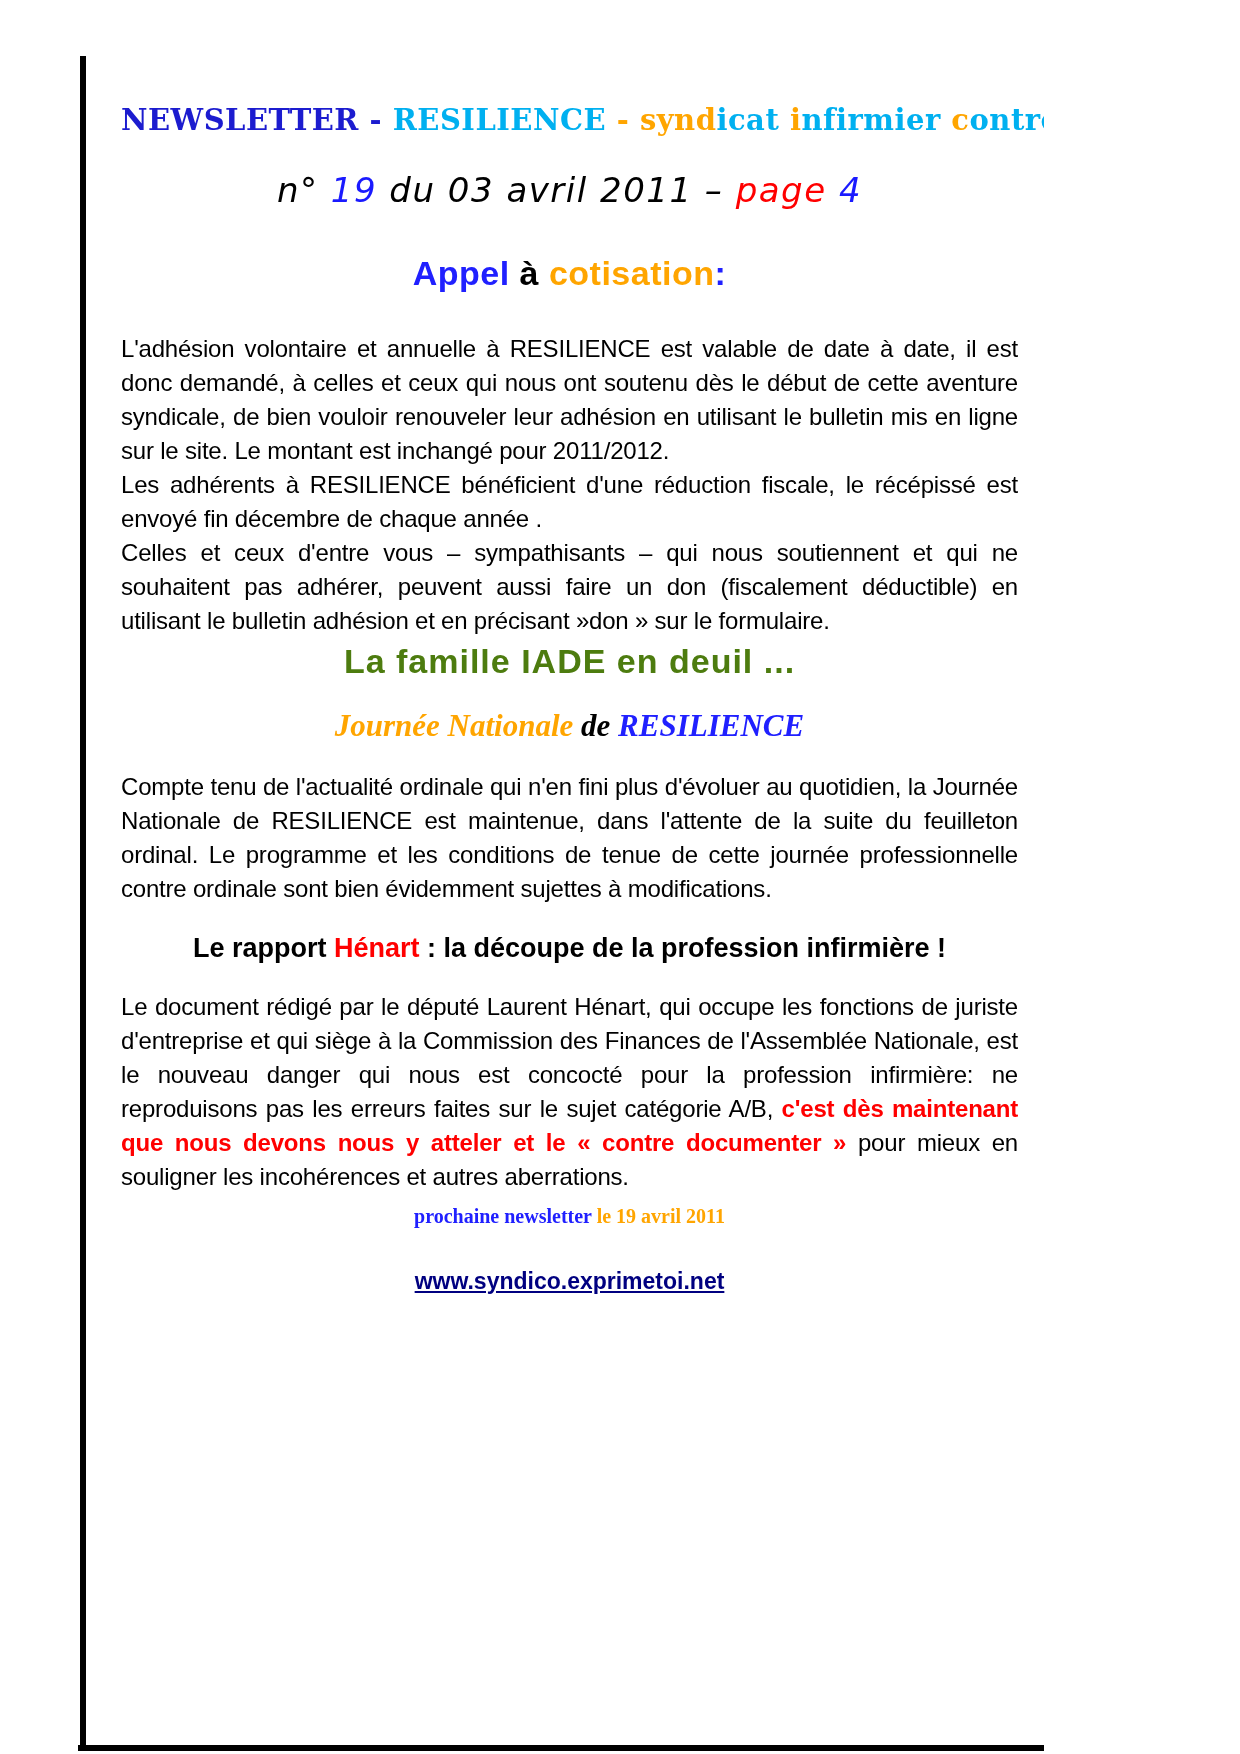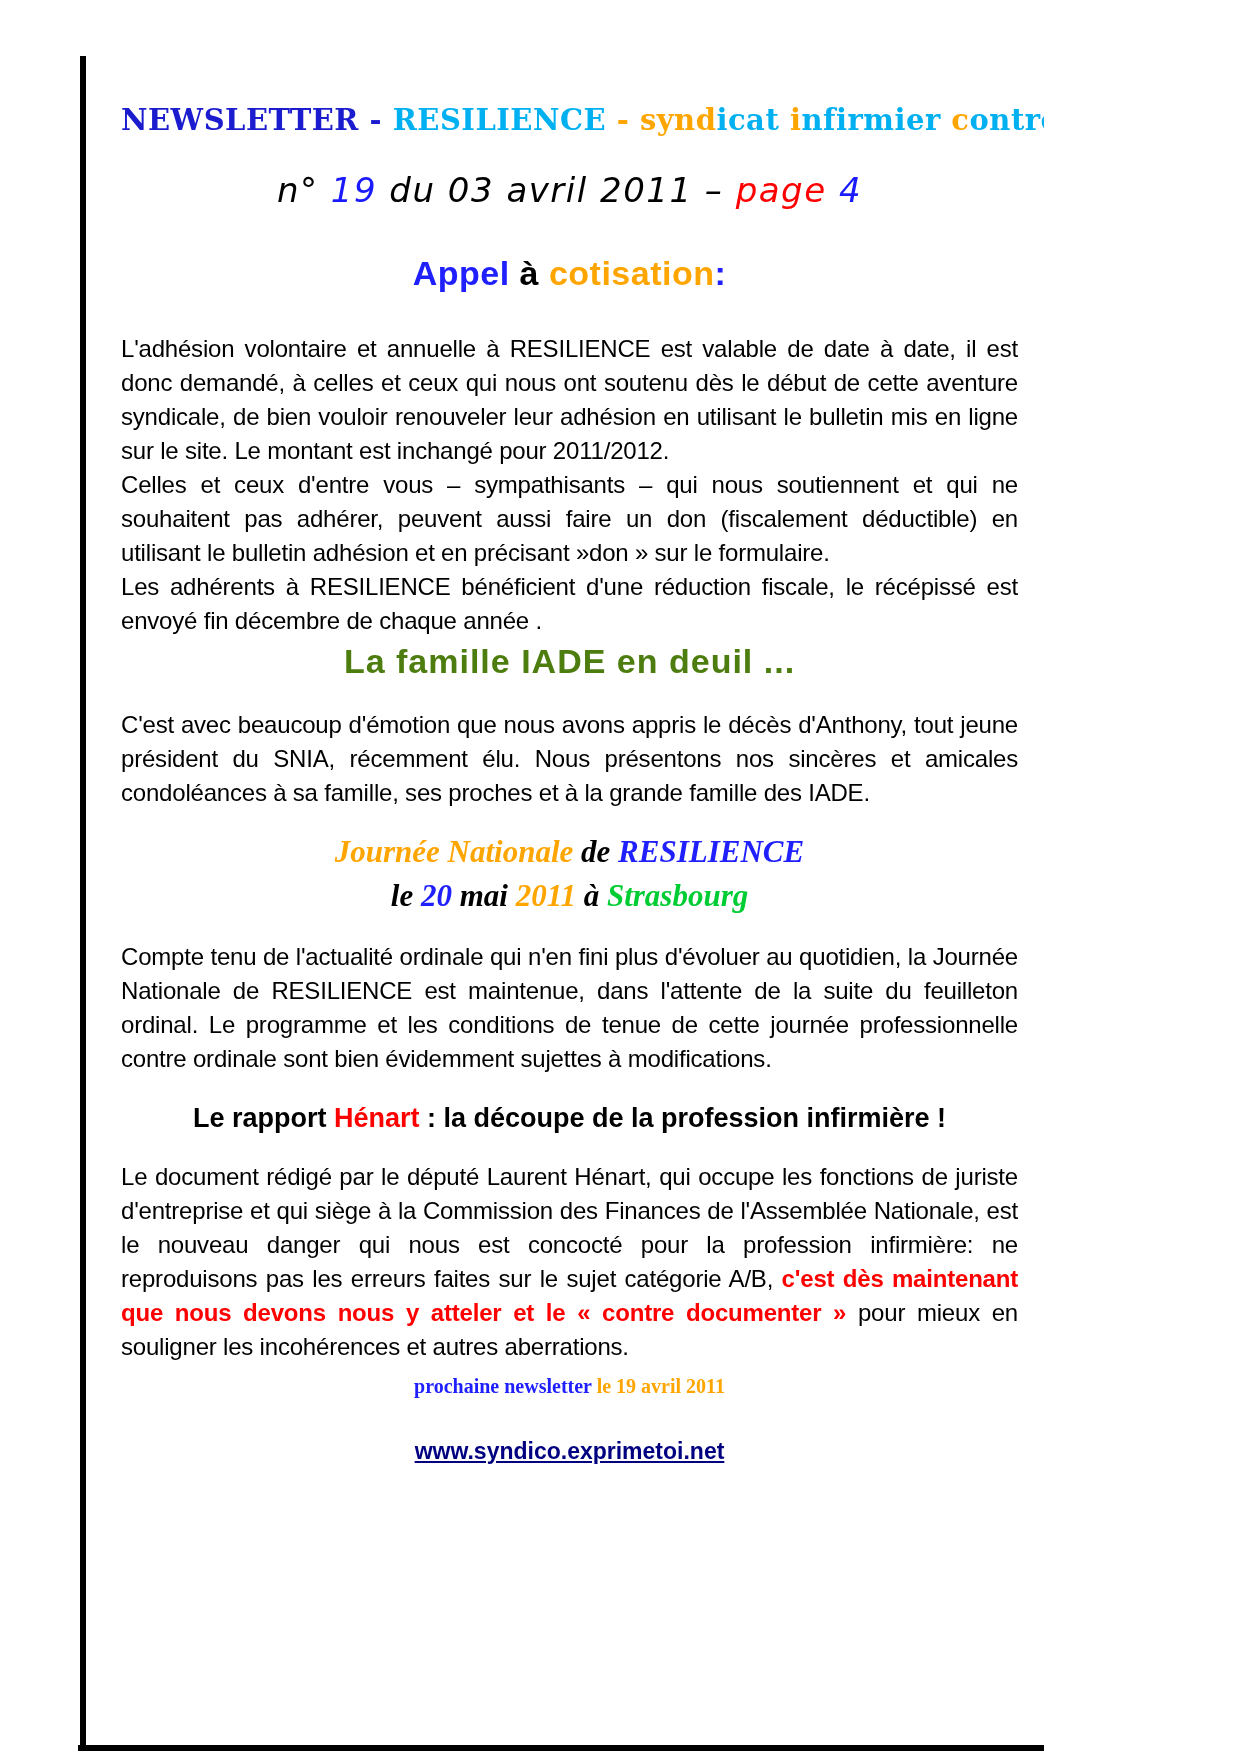--- a/index.html
+++ b/index.html
@@ -33,30 +33,28 @@
 
   <div class="content">
 
     <div class="header-title"><span style="color: rgb(28, 28, 207);">NEWSLETTER</span><span style="color: rgb(28, 28, 207);"> - </span><span style="color: rgb(0, 176, 240);">RESILIENCE</span><span style="color: rgb(255, 165, 0);"> - </span><span style="color: rgb(255, 165, 0);">synd</span><span style="color: rgb(0, 176, 240);">icat </span><span style="color: rgb(255, 165, 0);">i</span><span style="color: rgb(0, 176, 240);">nfirmier </span><span style="color: rgb(255, 165, 0);">c</span><span style="color: rgb(0, 176, 240);">ontre l’</span><span style="color: rgb(255, 165, 0);">o</span><span style="color: rgb(0, 176, 240);">rdre</span></div>
 
     <div class="issue-line"><span style="color: rgb(0, 0, 0);">n° </span><span style="color: rgb(26, 26, 255);">19</span><span style="color: rgb(0, 0, 0);"> du 03 avril 2011 – </span><span style="color: rgb(255, 0, 0);">page</span><span style="color: rgb(26, 26, 255);"> 4</span></div>
 
     <h2 class="appel-heading"><span style="color: rgb(32, 32, 255);">Appel</span><span style="color: rgb(0, 0, 0);"> à </span><span style="color: rgb(255, 165, 0);">cotisation</span><span style="color: rgb(32, 32, 255);">:</span></h2>
 
     <p class="body-par par-first">L'adhésion volontaire et annuelle à RESILIENCE est valable de date à date, il est donc demandé, à celles et ceux qui nous ont soutenu dès le début de cette aventure syndicale, de bien vouloir renouveler leur adhésion en utilisant le bulletin mis en ligne sur le site. Le montant est inchangé pour 2011/2012.</p>
+    <p class="body-par">Les adhérents à RESILIENCE bénéficient d'une réduction fiscale, le récépissé est envoyé fin décembre de chaque année .</p>
     <p class="body-par">Celles et ceux d'entre vous – sympathisants – qui nous soutiennent et qui ne souhaitent pas adhérer, peuvent aussi faire un don (fiscalement déductible) en utilisant le bulletin adhésion et en précisant »don » sur le formulaire.</p>
-    <p class="body-par">Les adhérents à RESILIENCE bénéficient d'une réduction fiscale, le récépissé est envoyé fin décembre de chaque année .</p>
 
     <h2 class="iade-heading">La famille IADE en deuil ...</h2>
 
-    <p class="body-par par-iade">C'est avec beaucoup d'émotion que nous avons appris le décès d'Anthony, tout jeune président du SNIA, récemment élu. Nous présentons nos sincères et amicales condoléances à sa famille, ses proches et à la grande famille des IADE.</p>
 
     <div class="journee-heading">
       <div><span style="color: rgb(255, 165, 0);">Journée Nationale </span><span style="color: rgb(0, 0, 0);">de </span><span style="color: rgb(32, 32, 255);">RESILIENCE</span></div>
-      <div><span style="color: rgb(0, 0, 0);">le </span><span style="color: rgb(32, 32, 255);">20</span><span style="color: rgb(0, 0, 0);"> mai </span><span style="color: rgb(255, 165, 0);">2011</span><span style="color: rgb(0, 0, 0);"> à </span><span style="color: rgb(0, 204, 51);">Strasbourg</span></div>
     </div>
 
     <p class="body-par par-journee">Compte tenu de l'actualité ordinale qui n'en fini plus d'évoluer au quotidien, la Journée Nationale de RESILIENCE est maintenue, dans l'attente de la suite du feuilleton ordinal. Le programme et les conditions de tenue de cette journée professionnelle contre ordinale sont bien évidemment sujettes à modifications.</p>
 
     <h2 class="henart-heading"><span style="color: rgb(0, 0, 0);">Le rapport </span><span style="color: rgb(255, 0, 0);">Hénart</span><span style="color: rgb(0, 0, 0); margin-top: 32px;"> : la découpe de la profession infirmière !</span></h2>
 
     <p class="body-par par-henart"><span style="color: rgb(0, 0, 0);">Le document rédigé par le député Laurent Hénart, qui occupe les fonctions de juriste d'entreprise et qui siège à la Commission des Finances de l'Assemblée Nationale, est le nouveau danger qui nous est concocté pour la profession infirmière: ne reproduisons pas les erreurs faites sur le sujet catégorie A/B, </span><span style="color: rgb(255, 0, 0); font-weight: bold;">c'est dès maintenant que nous devons nous y atteler et le « contre documenter »</span><span style="color: rgb(0, 0, 0);"> pour mieux en souligner les incohérences et autres aberrations.</span></p>
 
     <div class="footer-next"><span style="color: rgb(32, 32, 255);">prochaine newsletter</span><span style="color: rgb(255, 165, 0);"> le 19 avril 2011</span></div>
 

